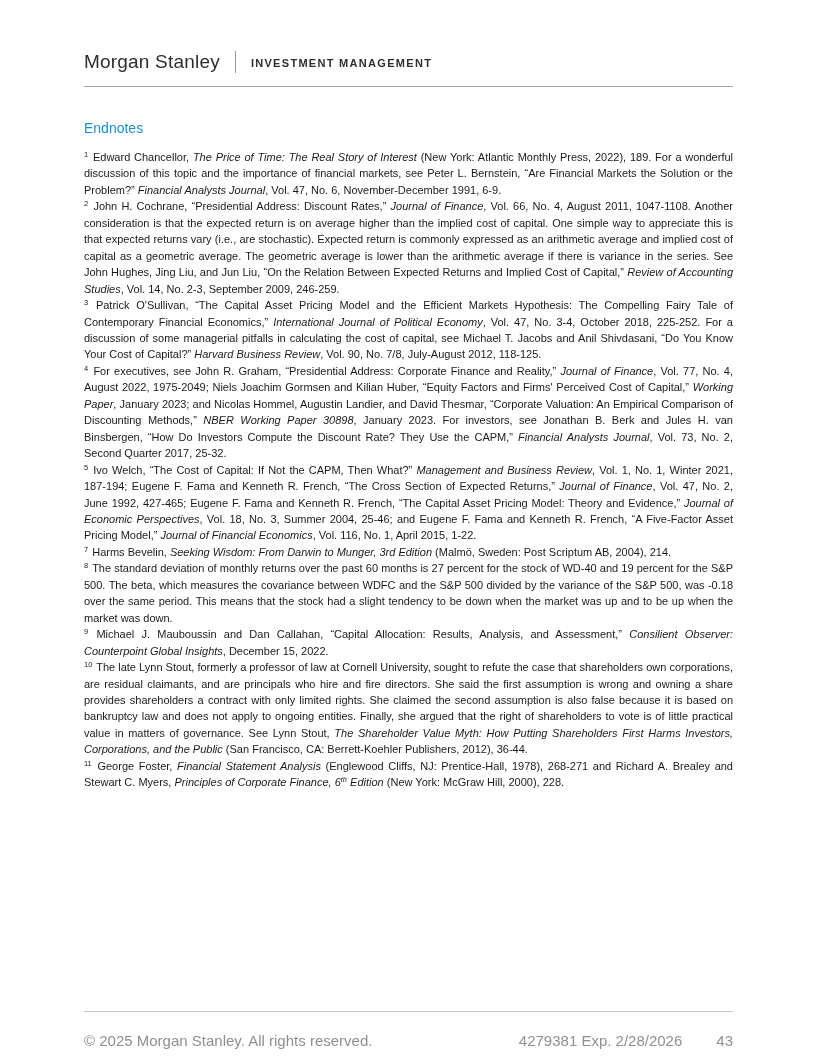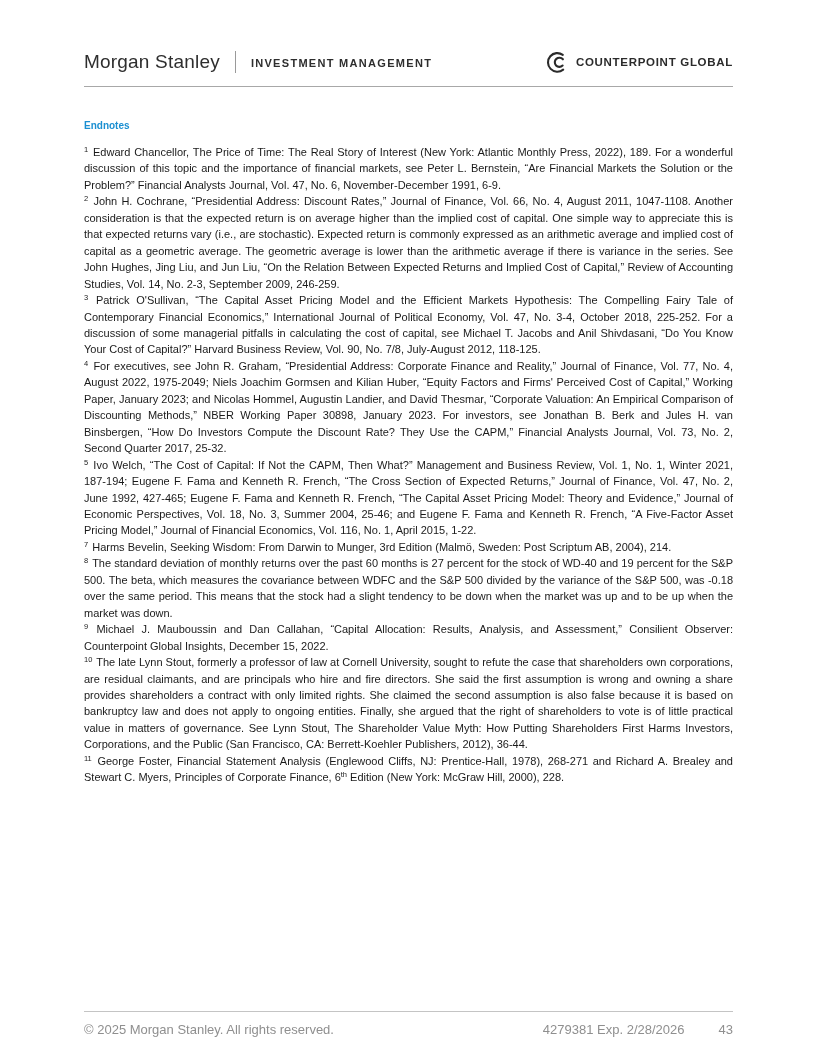--- a/index.html
+++ b/index.html
@@ -63,74 +63,67 @@
     white-space: nowrap;
   }
   .header-rule {
     border: none;
     border-top: 1px solid #a8a8a8;
     margin: 12px 0 0 0;
   }
   
   .endnotes-title {
     margin: 33px 0 0 0;
-    font-size: 10px;
-    font-weight: 700;
+    font-size: 14px;
+    font-weight: 400;
     color: #1b8fd1;
   }
   .notes {
     margin-top: 13px;
     font-size: 11px;
     line-height: 16.45px;
     color: #1a1a1a;
     text-align: justify;
   }
   .note { margin: 0; }
-  .it { }
+  .it { font-style: italic; }
   .note sup {
     font-size: 7.5px;
     line-height: 0;
     vertical-align: baseline;
     position: relative;
     top: -4px;
   }
   .note sup.note-num { margin-right: 1px; }
   
   .footer {
     position: absolute;
     left: 84px;
     right: 83px;
     top: 1011px;
     border-top: 1px solid #c4c4c4;
-    padding-top: 10px;
+    padding-top: 20px;
     display: flex;
     justify-content: space-between;
-    font-size: 13px;
+    font-size: 15px;
     color: #8f8f8f;
   }
   .footer-right { display: flex; gap: 34px; }
 </style>
 </head>
 <body>
 
 <div class="page">
 
   <div class="content">
     <div class="header">
       <div class="header-left">
         <span class="brand">Morgan Stanley</span>
         <span class="vert-divider"></span>
         <span class="division">INVESTMENT MANAGEMENT</span>
-      </div>
-      <div class="header-right">
-        <svg class="cg-icon" width="23" height="23" viewBox="0 0 23 23">
-          <path d="M 16.8 3.9 A 9.3 9.3 0 1 0 17.2 18.6" fill="none" stroke="#2b2b2b" stroke-width="2.1" stroke-linecap="round"></path>
-          <path d="M 16.9 8.3 A 4.6 4.6 0 1 0 16.6 14.6" fill="none" stroke="#2b2b2b" stroke-width="2.1" stroke-linecap="round"></path>
-        </svg>
-        <span class="cg-label">COUNTERPOINT GLOBAL</span>
       </div>
     </div>
     <hr class="header-rule">
 
     <h1 class="endnotes-title">Endnotes</h1>
 
     <div class="notes">
         <p class="note"><sup class="note-num">1</sup> <span>Edward Chancellor, </span><span class="it">The Price of Time: The Real Story of Interest</span><span> (New York: Atlantic Monthly Press, 2022), 189. For a wonderful discussion of this topic and the importance of financial markets, see Peter L. Bernstein, “Are Financial Markets the Solution or the Problem?” </span><span class="it">Financial Analysts Journal</span><span>, Vol. 47, No. 6, November-December 1991, 6-9.</span></p>
         <p class="note"><sup class="note-num">2</sup> <span>John H. Cochrane, “Presidential Address: Discount Rates,” </span><span class="it">Journal of Finance</span><span>, Vol. 66, No. 4, August 2011, 1047-1108. Another consideration is that the expected return is on average higher than the implied cost of capital. One simple way to appreciate this is that expected returns vary (i.e., are stochastic). Expected return is commonly expressed as an arithmetic average and implied cost of capital as a geometric average. The geometric average is lower than the arithmetic average if there is variance in the series. See John Hughes, Jing Liu, and Jun Liu, “On the Relation Between Expected Returns and Implied Cost of Capital,” </span><span class="it">Review of Accounting Studies</span><span>, Vol. 14, No. 2-3, September 2009, 246-259.</span></p>
         <p class="note"><sup class="note-num">3</sup> <span>Patrick O'Sullivan, “The Capital Asset Pricing Model and the Efficient Markets Hypothesis: The Compelling Fairy Tale of Contemporary Financial Economics,” </span><span class="it">International Journal of Political Economy</span><span>, Vol. 47, No. 3-4, October 2018, 225-252. For a discussion of some managerial pitfalls in calculating the cost of capital, see Michael T. Jacobs and Anil Shivdasani, “Do You Know Your Cost of Capital?” </span><span class="it">Harvard Business Review</span><span>, Vol. 90, No. 7/8, July-August 2012, 118-125.</span></p>

